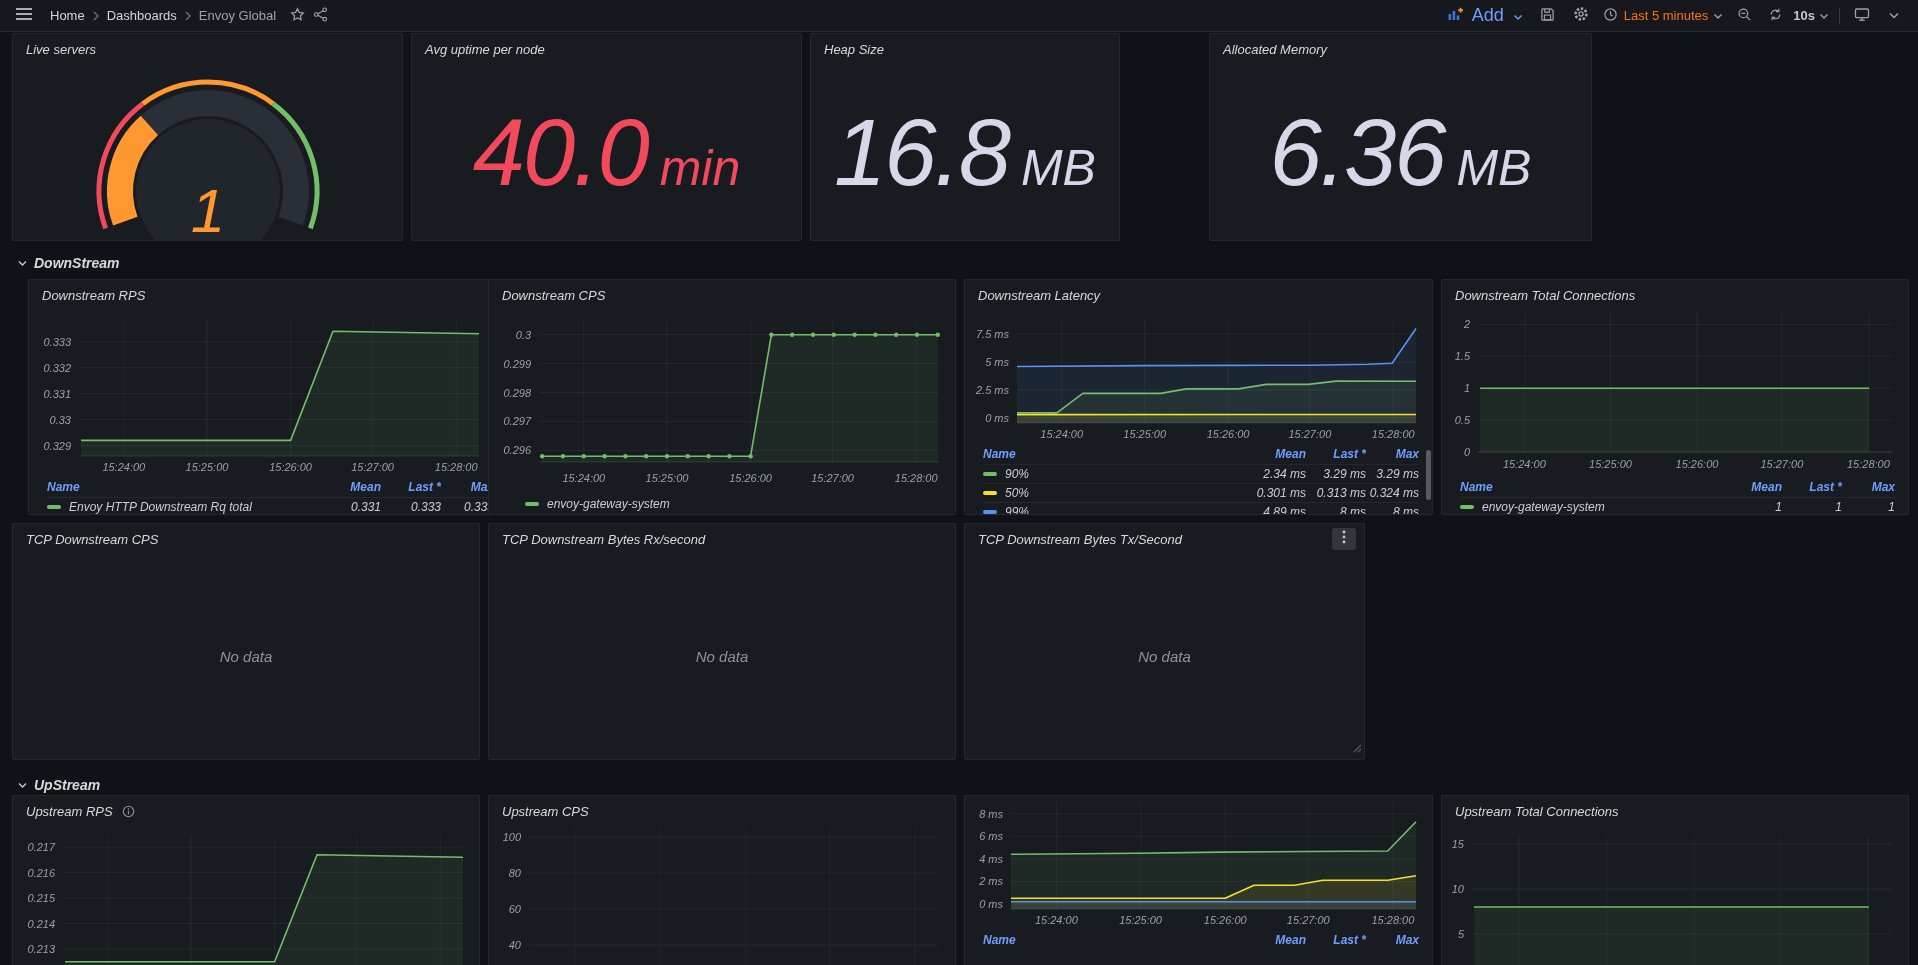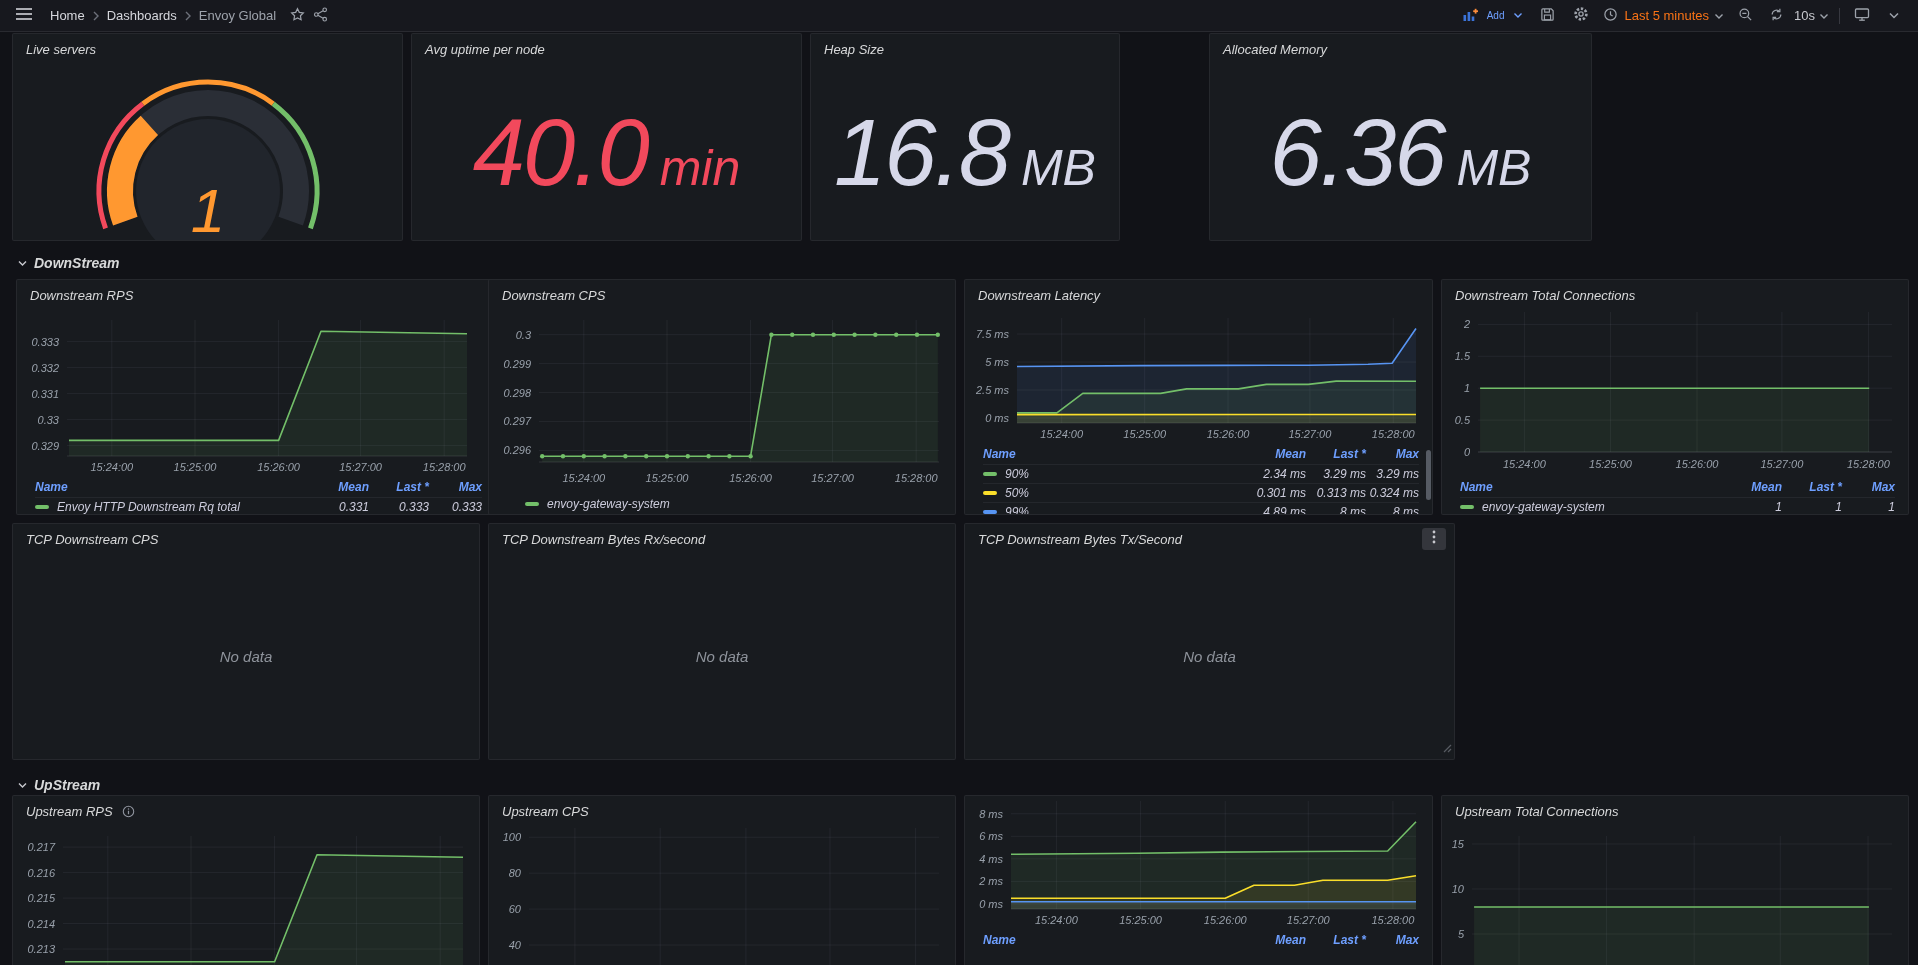--- a/index.html
+++ b/index.html
@@ -8,26 +8,26 @@
   .topbar { height:32px; background:#17181e; border-bottom:1px solid rgba(204,204,220,0.10);
     display:flex; align-items:center; justify-content:space-between; padding:0 14px 0 12px; }
   .tb-left, .tb-right { display:flex; align-items:center; }
   .icon-btn { display:flex; align-items:center; justify-content:center; color:#9DA2AB;
     background:none; border:none; cursor:pointer; padding:4px; border-radius:2px; }
   .crumbs { display:flex; align-items:center; margin-left:14px; font-size:13px; color:#D5D6DC; }
   .crumb { cursor:pointer; }
   .crumb.current { color:#9DA2AB; cursor:default; }
   .crumb-sep { color:#6c707a; margin:0 7px; display:flex; }
   .tb-right > * { margin-left:10px; }
-  .add-group { display:flex; align-items:center; color:#6E9FFF; font-size:10px; font-weight:500; cursor:pointer; }
+  .add-group { display:flex; align-items:center; color:#6E9FFF; font-size:18px; font-weight:500; cursor:pointer; }
   .add-group span { margin:0 3px 0 6px; }
   .timepick { display:flex; align-items:center; color:#f97316; font-size:13px; cursor:pointer; }
   .timepick .lbl { margin:0 5px 0 6px; }
   .refresh-group { display:flex; align-items:center; color:#C7C8CE; font-size:13px; }
-  .refresh-group .lbl { margin:0 4px 0 8px; }
+  .refresh-group .lbl { margin:0 4px 0 8px;font-weight:bold; }
   .tb-sep { width:1px; height:16px; background:rgba(204,204,220,0.18); }
   .dash { position:relative; width:1918px; height:933px; background:#111217;font-style:italic; }
   .panel { position:absolute; background:#181B1F; border:1px solid rgba(204,204,220,0.08);
     border-radius:2px; overflow:hidden; }
   .panel-header { height:30px; display:flex; align-items:center; padding:0 8px 0 13px; }
   .panel-title { font-size:13px; font-weight:500; color:#D8D9DA; cursor:pointer; white-space:nowrap; }
   .info-ic { margin-left:9px; color:#8E939D; display:flex; }
   .panel-menu { margin-left:auto; width:24px; height:22px; border-radius:3px; background:#34363C;
     display:flex; align-items:center; justify-content:center; color:#C7C8CE; cursor:pointer; }
   .stat-body { height:178px; display:flex; align-items:center; justify-content:center; }
@@ -262,21 +262,21 @@
 
   <div class="row-header" style="left:18px;top:218px;height:26px">
     <span class="chev">
       <svg width="9" height="7" viewBox="0 0 9 7">
           <path d="M1 1.5l3.5 3.5L8 1.5" fill="none" stroke="#C7C8CE" stroke-width="1.4"></path>
         </svg>
     </span>
     <span>DownStream</span>
   </div>
 
-  <section class="panel" style="left:16px;top:247px;width:480px;height:236px">
+  <section class="panel" style="left:28px;top:247px;width:480px;height:236px">
     <div class="panel-header">
         <span class="panel-title">Downstream RPS</span>
       </div>
     <div class="chart-body"><svg width="466" height="166">
           <line x1="94.80000000000001" y1="10" x2="94.80000000000001" y2="146" stroke="rgba(204,204,220,0.07)"></line>
           <text x="94.80000000000001" y="161" text-anchor="middle" fill="#99A1AB" font-size="11">15:24:00</text>
           <line x1="178" y1="10" x2="178" y2="146" stroke="rgba(204,204,220,0.07)"></line>
           <text x="178" y="161" text-anchor="middle" fill="#99A1AB" font-size="11">15:25:00</text>
           <line x1="261.6" y1="10" x2="261.6" y2="146" stroke="rgba(204,204,220,0.07)"></line>
           <text x="261.6" y="161" text-anchor="middle" fill="#99A1AB" font-size="11">15:26:00</text>
@@ -491,21 +491,21 @@
         <span class="panel-title">TCP Downstream CPS</span>
       </div>
     <div class="nodata-body">No data</div>
   </section>
   <section class="panel" style="left:488px;top:491px;width:468px;height:237px">
     <div class="panel-header">
         <span class="panel-title">TCP Downstream Bytes Rx/second</span>
       </div>
     <div class="nodata-body">No data</div>
   </section>
-  <section class="panel" style="left:964px;top:491px;width:491px;height:237px">
+  <section class="panel" style="left:964px;top:491px;width:401px;height:237px">
     <div class="panel-header">
       <span class="panel-title">TCP Downstream Bytes Tx/Second</span>
       <span class="panel-menu">
         <span>
           <svg width="4" height="14" viewBox="0 0 4 14">
               <g fill="#C7C8CE">
                 <circle cx="2" cy="2" r="1.4"></circle>
                 <circle cx="2" cy="7" r="1.4"></circle>
                 <circle cx="2" cy="12" r="1.4"></circle>
               </g>

